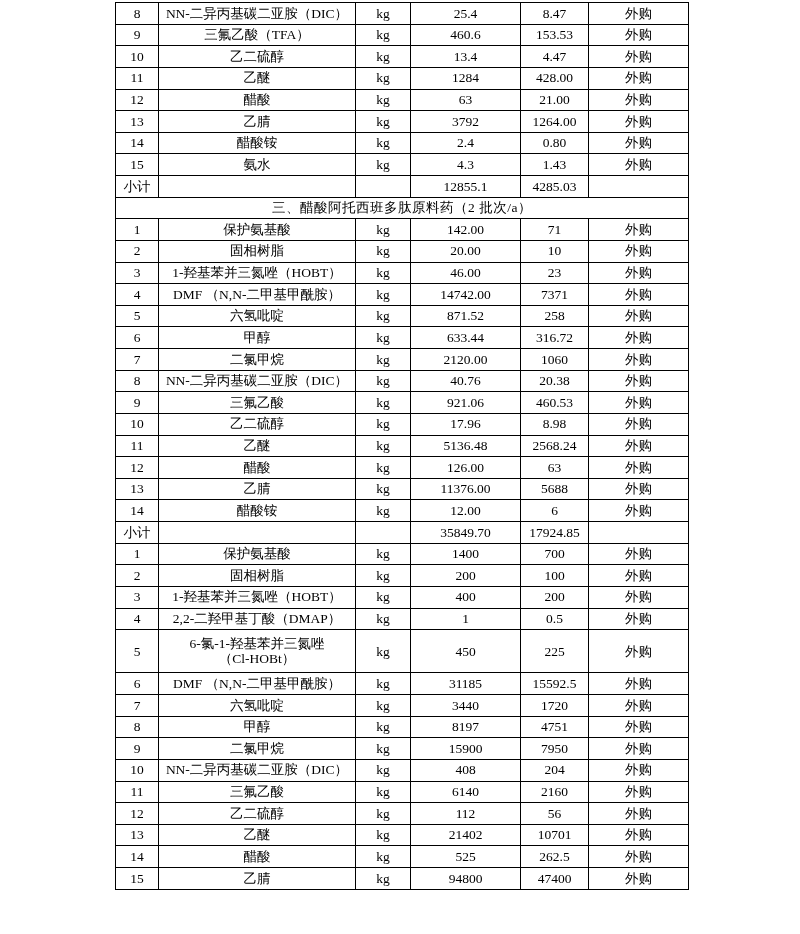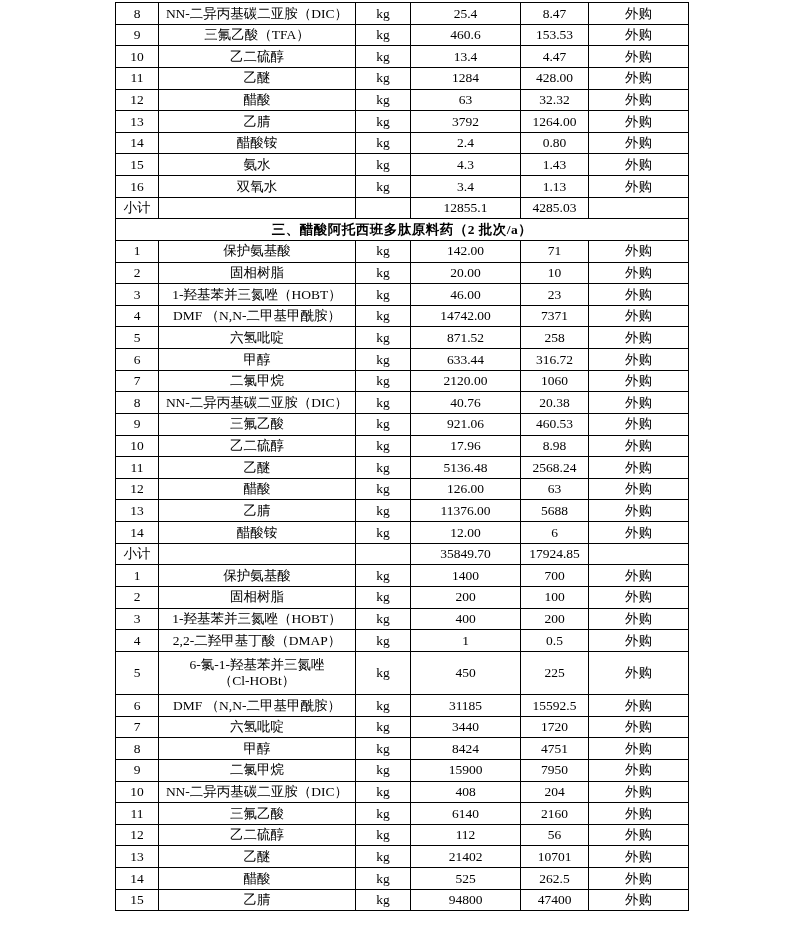--- a/index.html
+++ b/index.html
@@ -25,21 +25,21 @@
     vertical-align: middle;
     padding: 0 1px;
     height: 21.63px;
     line-height: 1.15;
     overflow: hidden;
     white-space: nowrap;
   }
   table.materials td.name-cell { white-space: pre-line; }
   table.materials tr.tall td { height: 43.3px; }
   table.materials tr.section-header td {
-    font-weight: bold;
+    font-weight: normal;
     letter-spacing: 0.5px;
   }
   
   col.c-num { width: 43px; }
   col.c-name { width: 197px; }
   col.c-unit { width: 55px; }
   col.c-v1 { width: 110px; }
   col.c-v2 { width: 68px; }
   col.c-src { width: 100px; }
 </style>
@@ -87,21 +87,21 @@
           <td>kg</td>
           <td>1284</td>
           <td>428.00</td>
           <td>外购</td>
         </tr>
         <tr>
           <td>12</td>
           <td class="name-cell">醋酸</td>
           <td>kg</td>
           <td>63</td>
-          <td>32.32</td>
+          <td>21.00</td>
           <td>外购</td>
         </tr>
         <tr>
           <td>13</td>
           <td class="name-cell">乙腈</td>
           <td>kg</td>
           <td>3792</td>
           <td>1264.00</td>
           <td>外购</td>
         </tr>
@@ -112,28 +112,20 @@
           <td>2.4</td>
           <td>0.80</td>
           <td>外购</td>
         </tr>
         <tr>
           <td>15</td>
           <td class="name-cell">氨水</td>
           <td>kg</td>
           <td>4.3</td>
           <td>1.43</td>
-          <td>外购</td>
-        </tr>
-        <tr>
-          <td>16</td>
-          <td class="name-cell">双氧水</td>
-          <td>kg</td>
-          <td>3.4</td>
-          <td>1.13</td>
           <td>外购</td>
         </tr>
         <tr>
           <td>小计</td>
           <td class="name-cell"></td>
           <td></td>
           <td>12855.1</td>
           <td>4285.03</td>
           <td></td>
         </tr>
@@ -314,21 +306,21 @@
           <td class="name-cell">六氢吡啶</td>
           <td>kg</td>
           <td>3440</td>
           <td>1720</td>
           <td>外购</td>
         </tr>
         <tr>
           <td>8</td>
           <td class="name-cell">甲醇</td>
           <td>kg</td>
-          <td>8424</td>
+          <td>8197</td>
           <td>4751</td>
           <td>外购</td>
         </tr>
         <tr>
           <td>9</td>
           <td class="name-cell">二氯甲烷</td>
           <td>kg</td>
           <td>15900</td>
           <td>7950</td>
           <td>外购</td>

